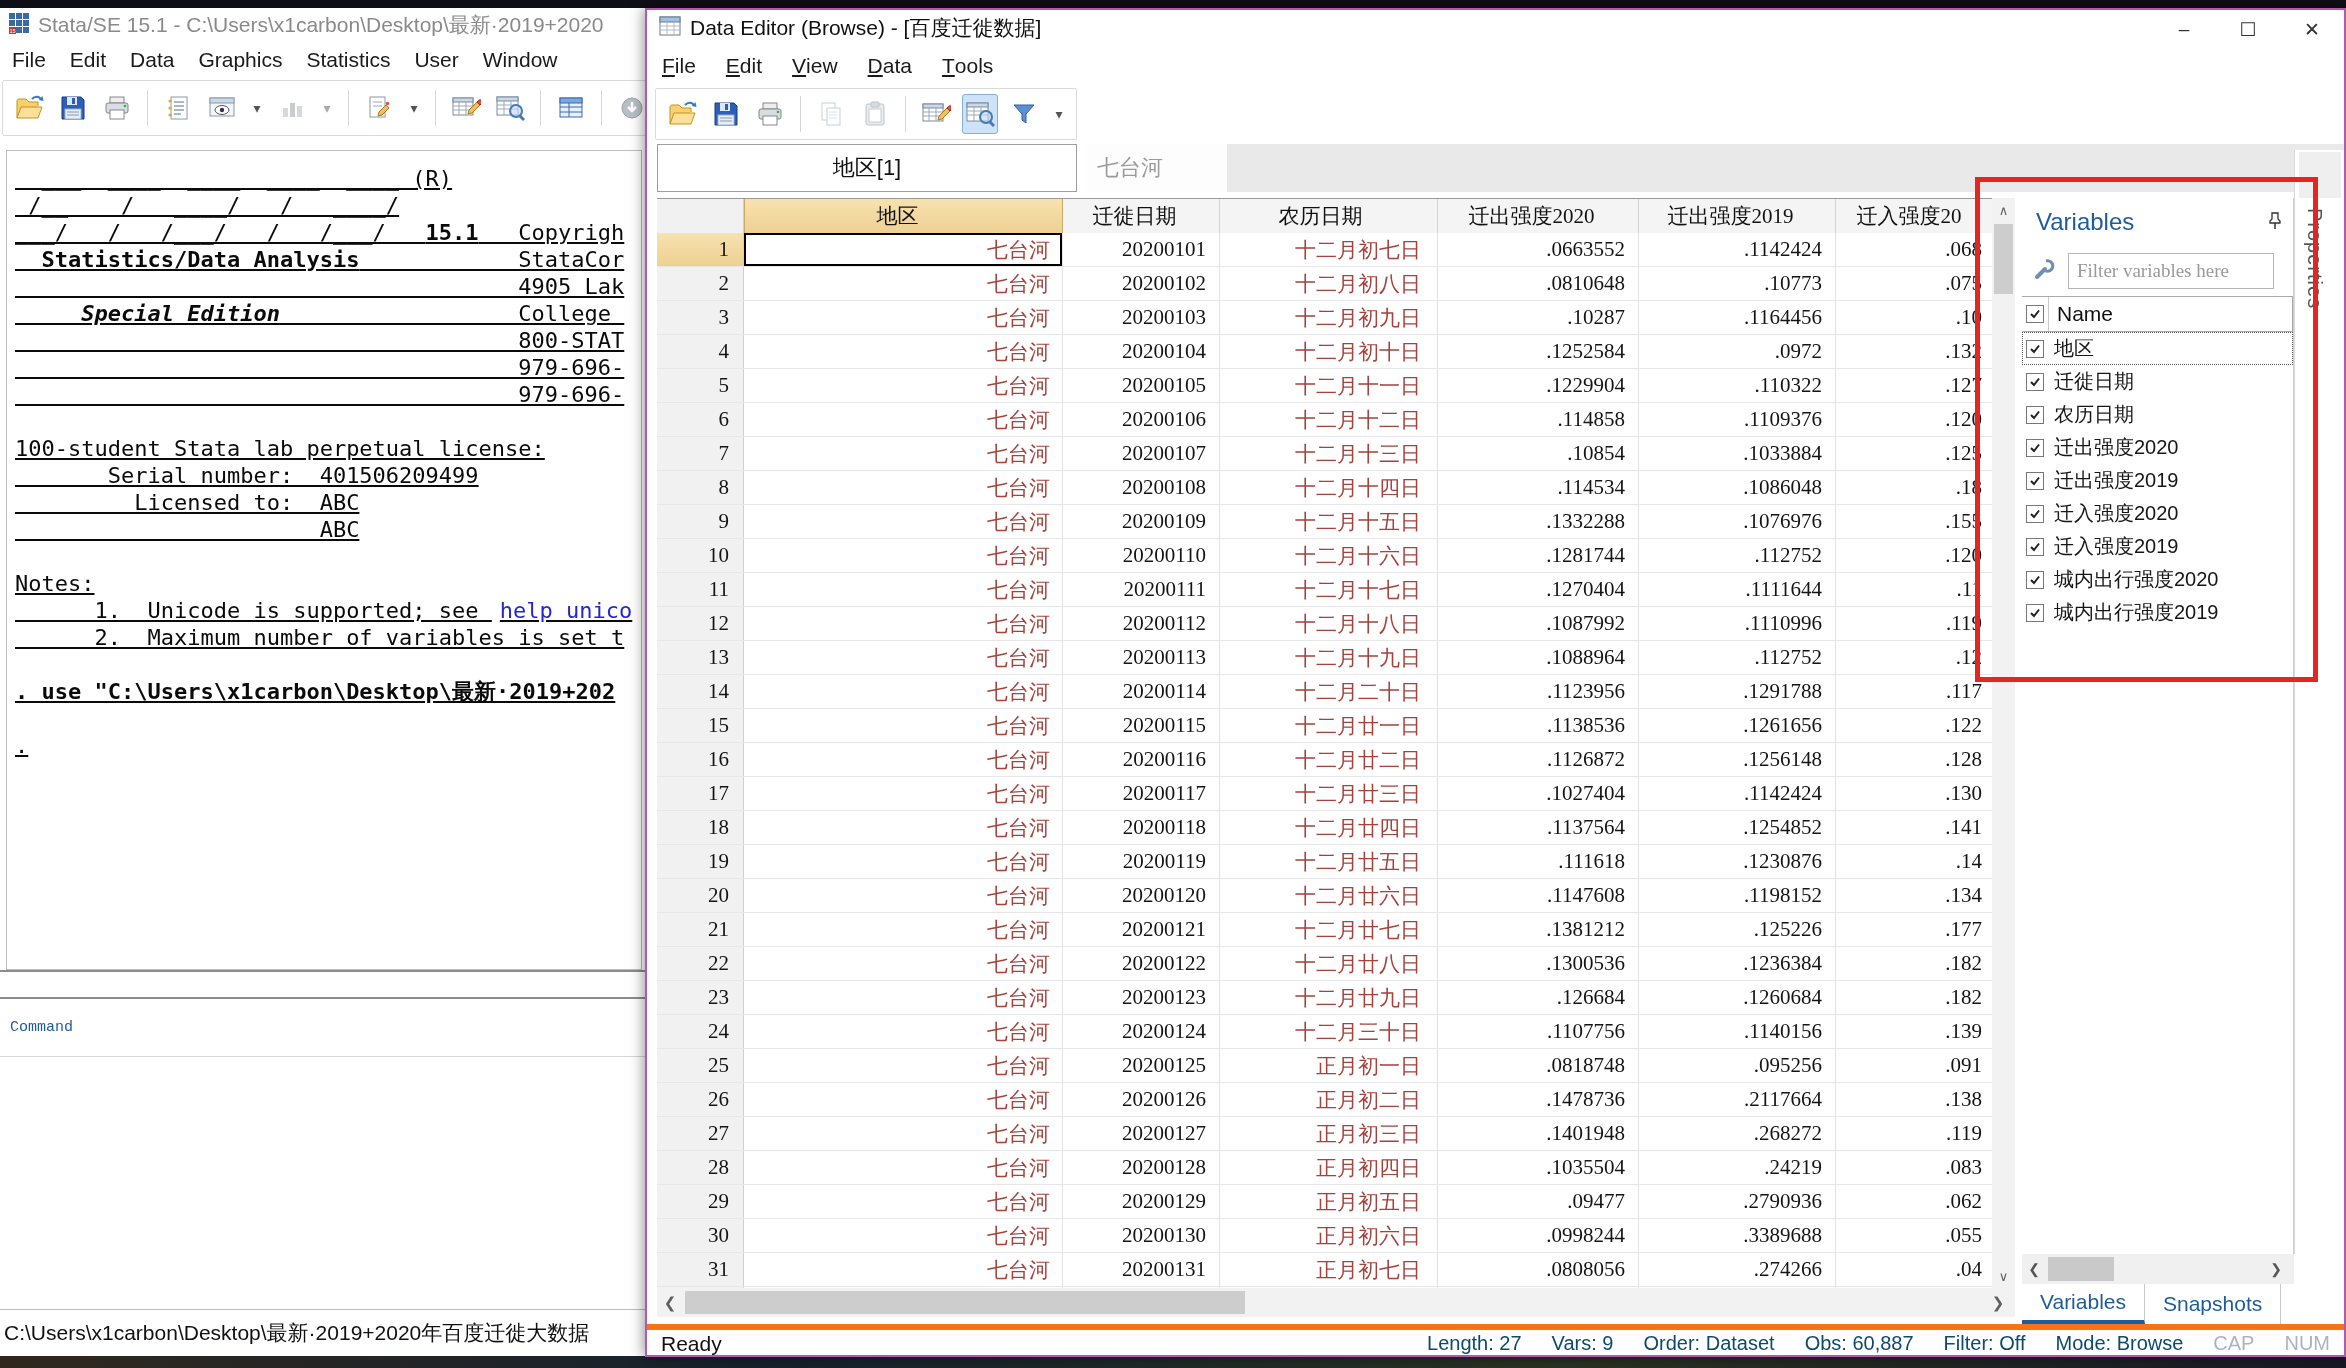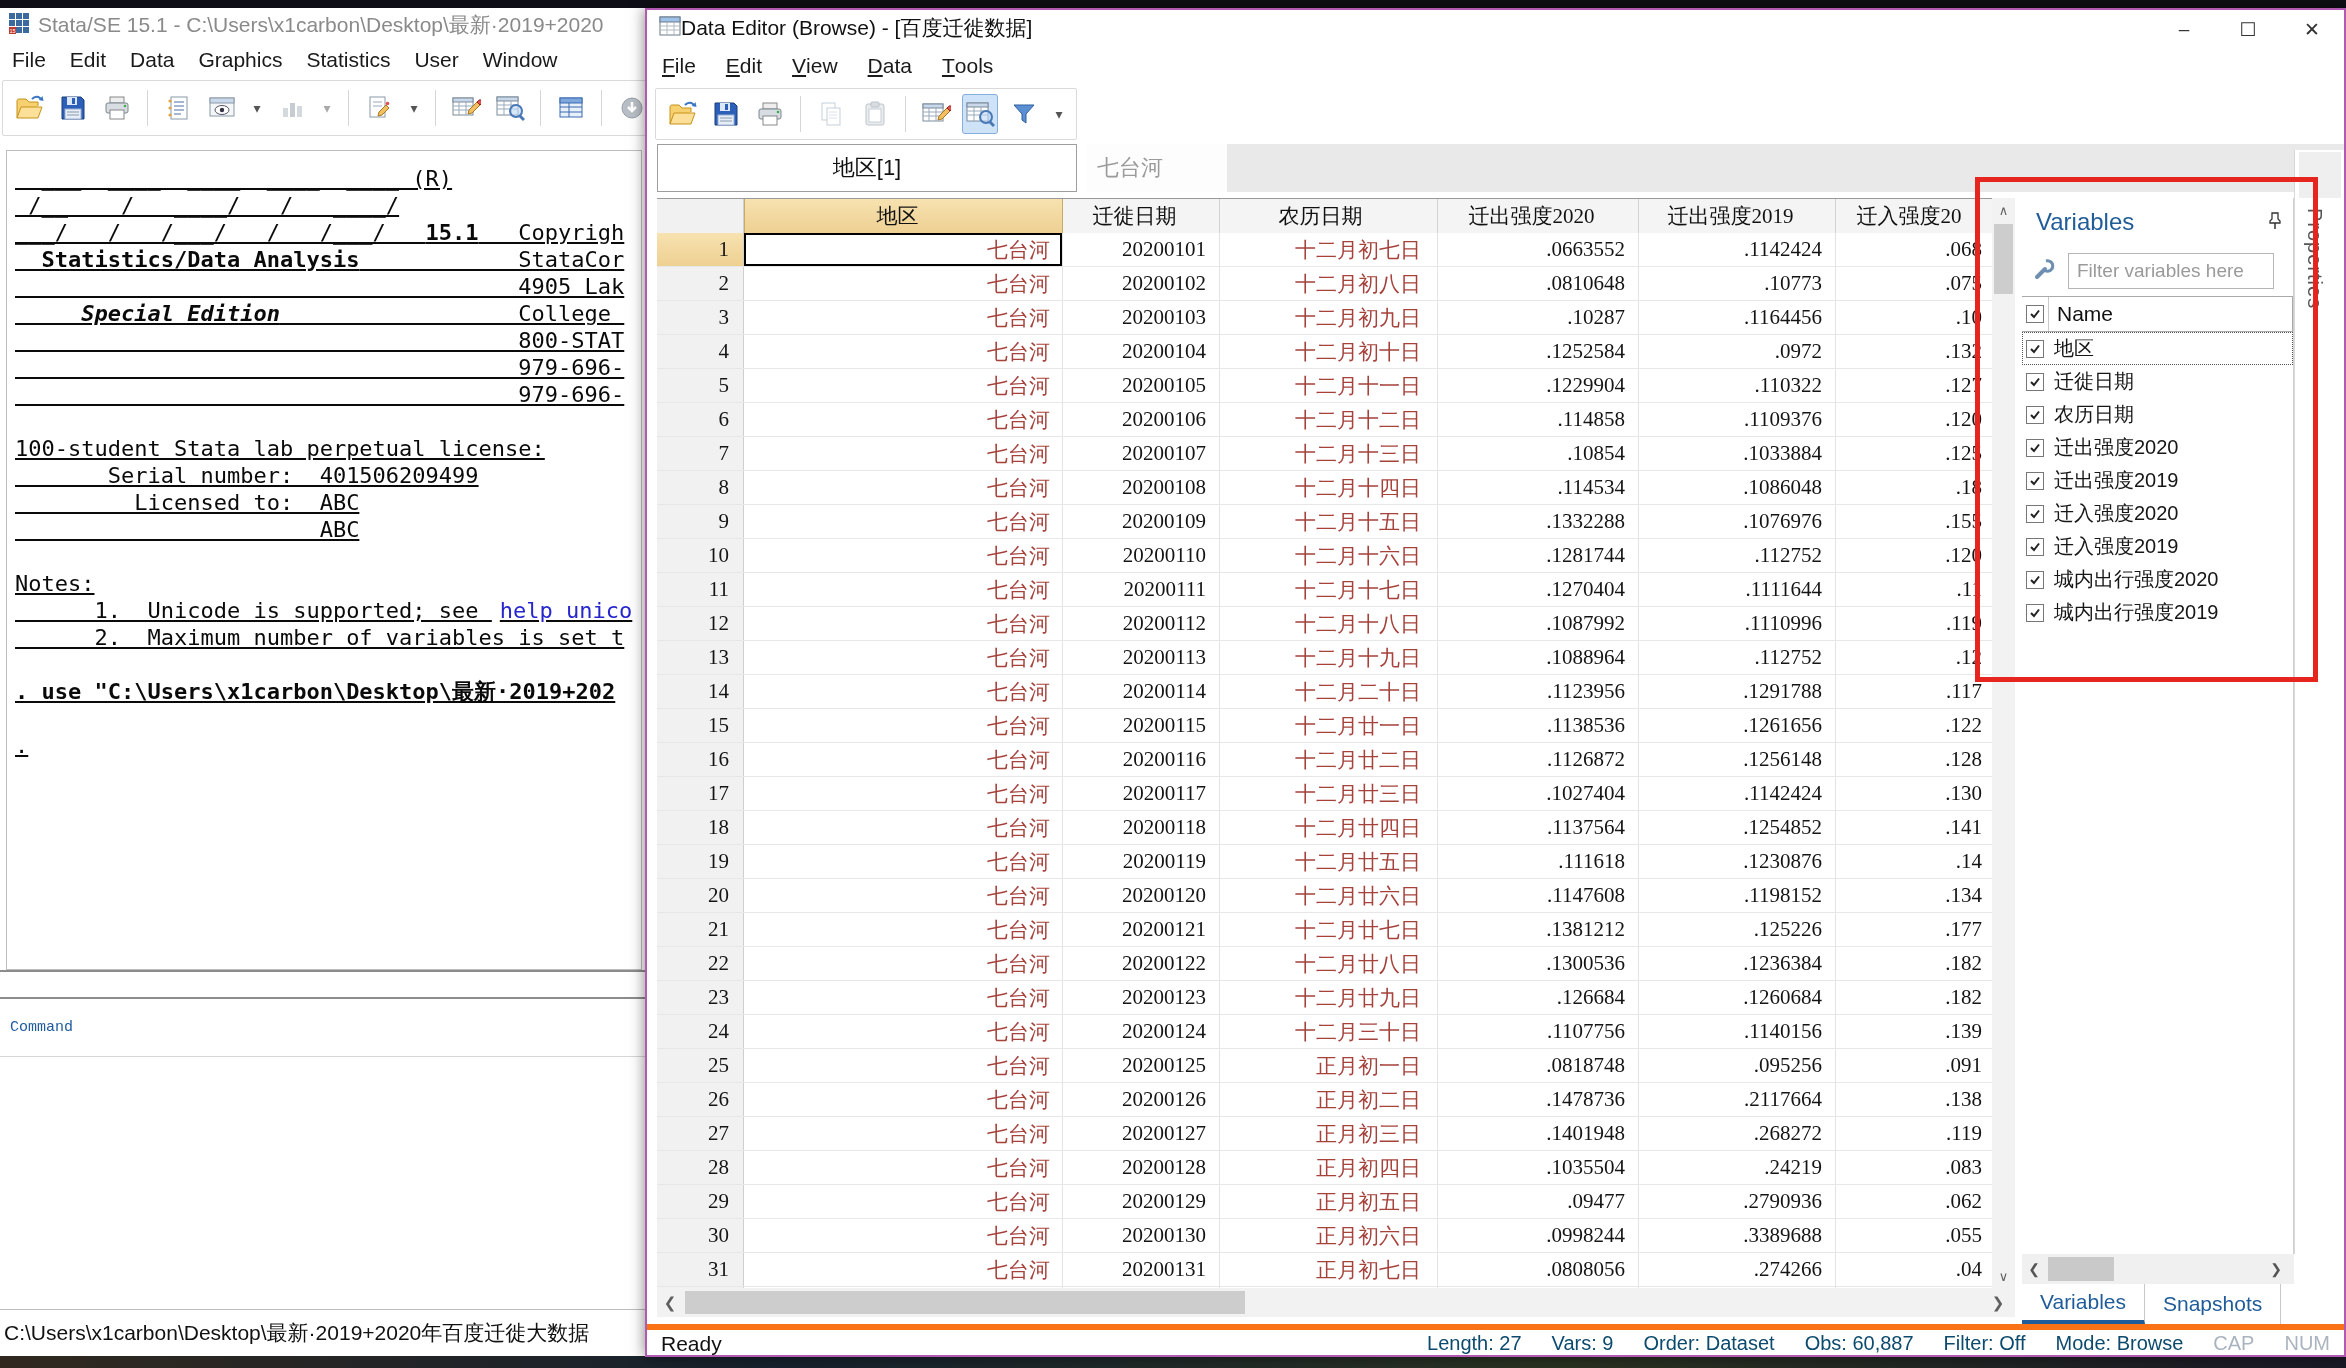--- a/index.html
+++ b/index.html
@@ -35,21 +35,21 @@
   .sp2{top:989px;height:2px;background:#8c8c8c;}
   .s-cmd-head{position:absolute;left:0;top:991px;width:648px;height:58px;display:flex;align-items:center;border-bottom:1px solid #d6d6d6;box-sizing:border-box;background:#fff;}
   .s-cmd-head span{color:#1e5a9e;font-size:15px;padding-left:10px;font-family:Liberation Mono, monospace;}
   .s-cmd-area{position:absolute;left:0;top:1049px;width:648px;height:253px;background:#fff;border-bottom:1px solid #bdbdbd;box-sizing:border-box;}
   .s-status{position:absolute;left:0;top:1302px;width:648px;height:46px;background:#fff;display:flex;align-items:center;}
   .s-status span{font-size:21px;color:#111;padding-left:4px;white-space:nowrap;}
 
   
   #editor-win{position:absolute;left:645px;top:8px;width:1701px;height:1349px;background:#fff;
       border:2px solid #b25ab2;box-sizing:border-box;box-shadow:0 0 14px rgba(0,0,0,.5);overflow:hidden;}
-  .e-titlebar{position:absolute;left:0;top:0;width:100%;height:36px;display:flex;align-items:center;padding-left:12px;box-sizing:border-box;background:#fff;}
+  .e-titlebar{position:absolute;left:0;top:0;width:100%;height:36px;display:flex;align-items:center;gap:9px;padding-left:12px;box-sizing:border-box;background:#fff;}
   .e-title{color:#111;font-size:21px;white-space:nowrap;}
   .win-controls{position:absolute;right:0;top:0;height:38px;display:flex;}
   .wc{width:64px;height:38px;display:flex;align-items:center;justify-content:center;font-size:19px;color:#333;}
   .e-menubar{position:absolute;left:0;top:36px;width:100%;height:40px;display:flex;align-items:center;background:#fff;font-size:21px;color:#1a1a1a;}
   .e-menubar .mi{padding:0 15px;height:100%;display:flex;align-items:center;}
   #e-toolbar{left:8px;top:78px;height:52px;box-sizing:border-box;}
   .cellref{position:absolute;left:10px;top:134px;width:420px;height:48px;border:1px solid #9e9e9e;box-sizing:border-box;
       display:flex;align-items:center;justify-content:center;font-size:22px;color:#111;background:#fff;}
   .valbar{position:absolute;left:440px;top:134px;width:1368px;height:48px;background:#e9e9e9;display:flex;align-items:center;}
   .valbar .vleft{width:140px;height:100%;background:#fdfdfd;display:flex;align-items:center;}
@@ -83,21 +83,21 @@
   .hsb{position:absolute;left:10px;top:1278px;width:1358px;height:29px;background:#f2f2f2;display:flex;align-items:center;}
   .hsb .arr{width:26px;height:100%;display:flex;align-items:center;justify-content:center;color:#606060;font-size:15px;}
   .hsb .thumb{position:absolute;left:28px;top:3px;width:560px;height:23px;background:#cdcdcd;}
   .hsb .arr.right{position:absolute;right:4px;}
 
   
   .vpanel{position:absolute;left:1375px;top:188px;width:272px;height:1056px;background:#fff;border-right:1px solid #d0d0d0;box-sizing:border-box;}
   .vp-head{display:flex;align-items:center;justify-content:space-between;height:48px;padding:0 10px 0 14px;}
   .vp-title{color:#1f5c99;font-size:24px;}
   .vp-filter{display:flex;align-items:center;gap:10px;height:50px;padding-left:12px;}
-  .vp-filter input{width:188px;height:34px;border:1px solid #b5b5b5;font-size:19px;color:#444;padding:0 8px;outline:none;font-family:Liberation Sans, sans-serif;}
+  .vp-filter input{width:188px;height:34px;border:1px solid #b5b5b5;font-size:19px;color:#444;padding:0 8px;outline:none;font-family:Liberation Serif, serif;}
   .vp-filter input::placeholder{color:#9a9a9a;}
   .vp-name-head{display:flex;align-items:center;height:36px;border:1px solid #a9a9a9;border-left:none;box-sizing:border-box;}
   .cbcol{width:26px;display:flex;align-items:center;justify-content:center;border-right:1px solid #c9c9c9;height:100%;}
   .cb{width:16px;height:16px;border:1px solid #777;background:#fff;display:flex;align-items:center;justify-content:center;}
   .vp-name-head .nm{font-size:21px;color:#111;padding-left:8px;}
   .vitem{display:flex;align-items:center;height:33px;}
   .vitem .cbcol{border-right:none;}
   .vitem .vl{font-size:20px;color:#161616;padding-left:6px;white-space:nowrap;}
   .vitem.focus{outline:1px dotted #555;outline-offset:-1px;}
   .vp-scroll{position:absolute;left:1375px;top:1244px;width:272px;height:30px;background:#f0f0f0;}

